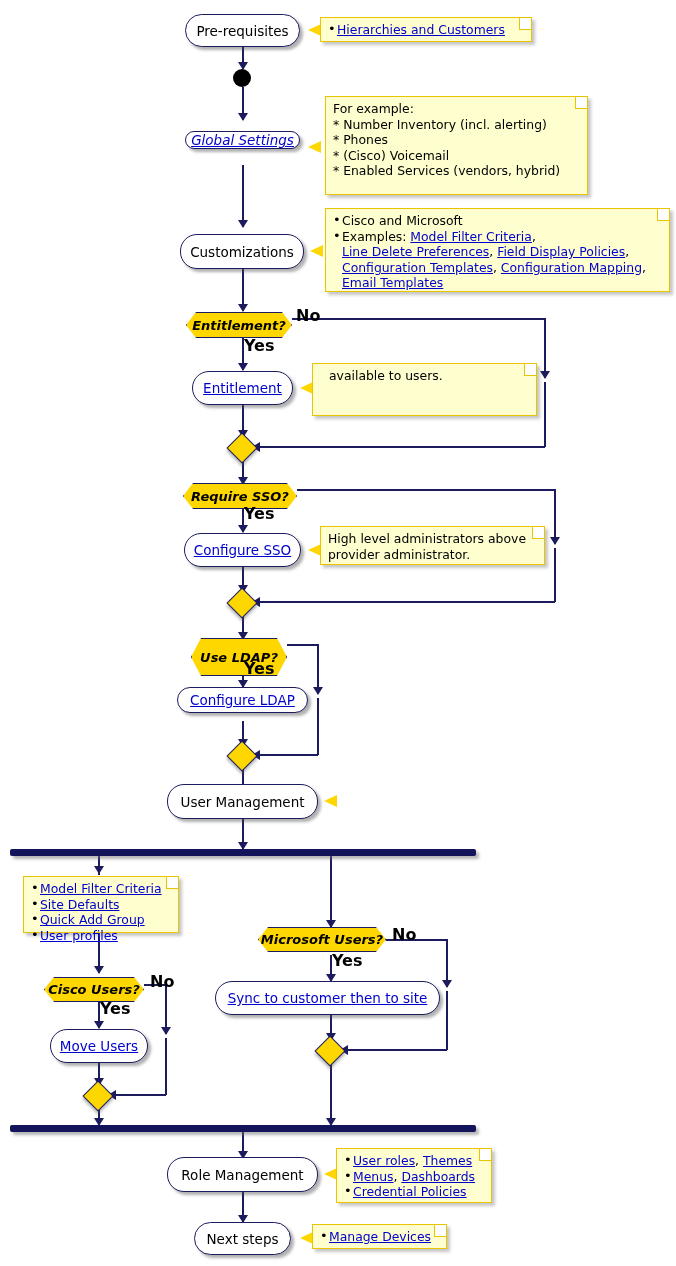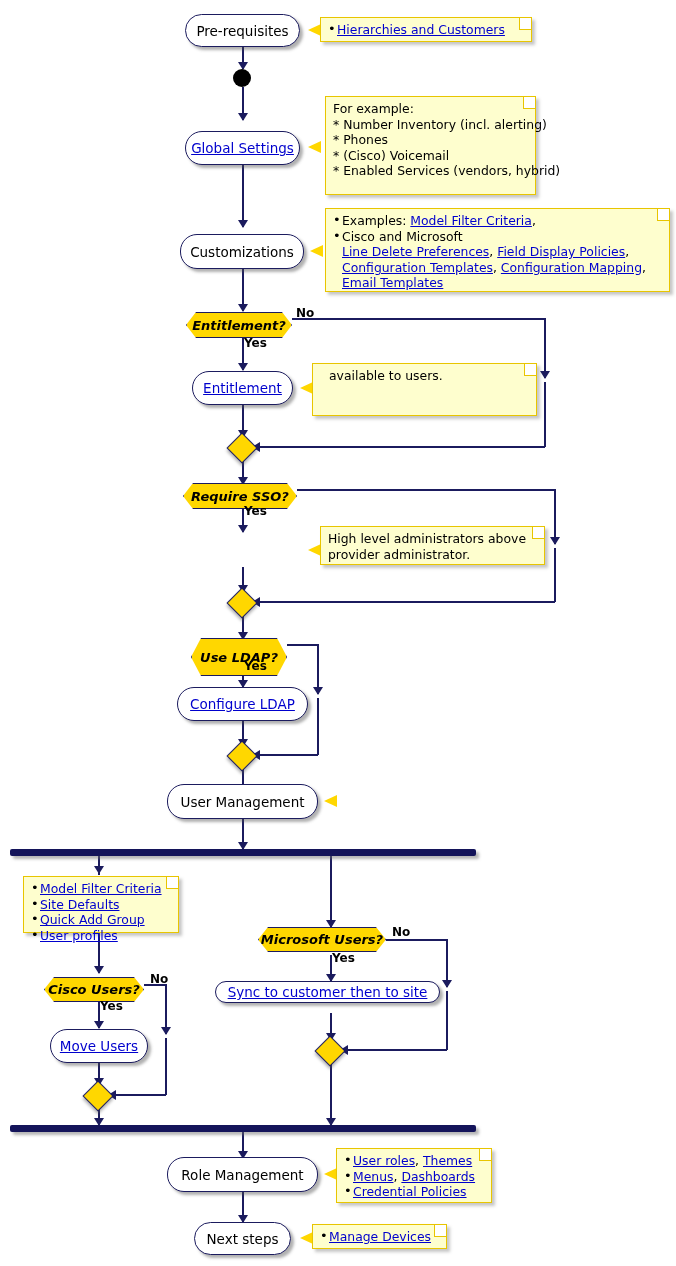--- a/index.html
+++ b/index.html
@@ -117,21 +117,21 @@
   }
   .arrow-l{ 
     position:absolute;width:0;height:0;
     border-top:5px solid transparent;
     border-bottom:5px solid transparent;
     border-right:8px solid #1b1b5e;
   }
   
   .blabel{
     position:absolute;
-    font-size:12px;font-weight:bold;color:#000;
+    font-size:16px;font-weight:bold;color:#000;
     white-space:nowrap;
   }
 </style>
 </head>
 <body>
 
 <div id="canvas">
 
   <div class="edge vline abs" style="left:242px;top:47px;height:22px;"></div>
   <div class="arrow-d" style="left:238px;top:62px;"></div>
@@ -245,21 +245,21 @@
 
   <div class="bar abs" style="left:10px;top:849px;width:466px;"></div>
   <div class="bar abs" style="left:10px;top:1125px;width:466px;"></div>
 
   <div class="activity abs" style="left:185px;top:14px;width:115px;height:33px;">
     <span>Pre-requisites</span>
   </div>
 
   <div class="startnode abs" style="left:233px;top:69px;"></div>
 
-  <div class="activity abs" style="left:185px;top:131px;width:115px;height:34px;">
+  <div class="activity abs" style="left:185px;top:131px;width:115px;height:18px;font-style:italic;">
     <span class="lnk">Global Settings</span>
   </div>
 
   <div class="activity abs" style="left:180px;top:234px;width:124px;height:35px;">
     <span>Customizations</span>
   </div>
 
   <div class="hex abs" style="left:186px;top:312px;width:106px;height:26px;">
     <span>Entitlement?</span>
   </div>
@@ -267,28 +267,31 @@
   <div class="activity abs" style="left:192px;top:371px;width:101px;height:34px;">
     <span class="lnk">Entitlement</span>
   </div>
 
   <div class="diamond abs" style="left:231px;top:437px;"></div>
 
   <div class="hex abs" style="left:183px;top:483px;width:114px;height:26px;">
     <span>Require SSO?</span>
   </div>
 
+  <div class="activity abs" style="left:184px;top:533px;width:117px;height:34px;">
+    <span class="lnk">Configure SSO</span>
+  </div>
 
   <div class="diamond abs" style="left:231px;top:592px;"></div>
 
   <div class="hex abs" style="left:191px;top:638px;width:96px;height:38px;">
     <span>Use LDAP?</span>
   </div>
 
-  <div class="activity abs" style="left:177px;top:687px;width:131px;height:34px;">
+  <div class="activity abs" style="left:177px;top:687px;width:131px;height:26px;">
     <span class="lnk">Configure LDAP</span>
   </div>
 
   <div class="diamond abs" style="left:231px;top:745px;"></div>
 
   <div class="activity abs" style="left:167px;top:784px;width:151px;height:35px;">
     <span>User Management</span>
   </div>
 
   <div class="hex abs" style="left:44px;top:977px;width:100px;height:25px;">
@@ -298,21 +301,21 @@
   <div class="activity abs" style="left:50px;top:1029px;width:98px;height:34px;">
     <span class="lnk">Move Users</span>
   </div>
 
   <div class="diamond abs" style="left:87px;top:1085px;"></div>
 
   <div class="hex abs" style="left:258px;top:927px;width:128px;height:25px;">
     <span>Microsoft Users?</span>
   </div>
 
-  <div class="activity abs" style="left:215px;top:981px;width:225px;height:22px;">
+  <div class="activity abs" style="left:215px;top:981px;width:225px;height:34px;">
     <span class="lnk">Sync to customer then to site</span>
   </div>
 
   <div class="diamond abs" style="left:319px;top:1040px;"></div>
 
   <div class="activity abs" style="left:167px;top:1157px;width:151px;height:35px;">
     <span>Role Management</span>
   </div>
 
   <div class="activity abs" style="left:194px;top:1222px;width:97px;height:33px;">
@@ -336,37 +339,37 @@
   <div class="note abs" style="left:320px;top:17px;width:212px;height:25px;">
     <span class="fold"></span>
     <ul>
       <li>
         <span class="lnk">Hierarchies and Customers</span>
       </li>
     </ul>
   </div>
 
   <div class="nub" style="left:308px;top:141px;"></div>
-  <div class="note abs" style="left:325px;top:96px;width:211px;height:99px;">
+  <div class="note abs" style="left:325px;top:96px;width:263px;height:99px;">
     <span class="fold"></span>
     <div class="plain">For example:</div>
     <div class="plain"> * Number Inventory (incl. alerting)</div>
     <div class="plain"> * Phones</div>
     <div class="plain"> * (Cisco) Voicemail</div>
     <div class="plain"> * Enabled Services (vendors, hybrid)</div>
   </div>
 
   <div class="nub" style="left:310px;top:245px;"></div>
   <div class="note abs" style="left:325px;top:208px;width:345px;height:84px;">
     <span class="fold"></span>
     <ul>
-      <li><span>Examples: </span><span class="lnk">Model Filter Criteria</span><span>,</span></li>
       <li>
         <span>Cisco and Microsoft</span>
       </li>
+      <li><span>Examples: </span><span class="lnk">Model Filter Criteria</span><span>,</span></li>
     </ul>
     <div style="padding-left:9px;"><span class="lnk">Line Delete Preferences</span><span>, </span><span class="lnk">Field Display Policies</span><span>,</span></div>
     <div style="padding-left:9px;"><span class="lnk">Configuration Templates</span><span>, </span><span class="lnk">Configuration Mapping</span><span>,</span></div>
     <div style="padding-left:9px;"><span class="lnk">Email Templates</span></div>
   </div>
 
   <div class="nub" style="left:300px;top:382px;"></div>
   <div class="note abs" style="left:312px;top:363px;width:225px;height:53px;">
     <span class="fold"></span>
     <div style="padding-left:9px;">available to users.</div>

